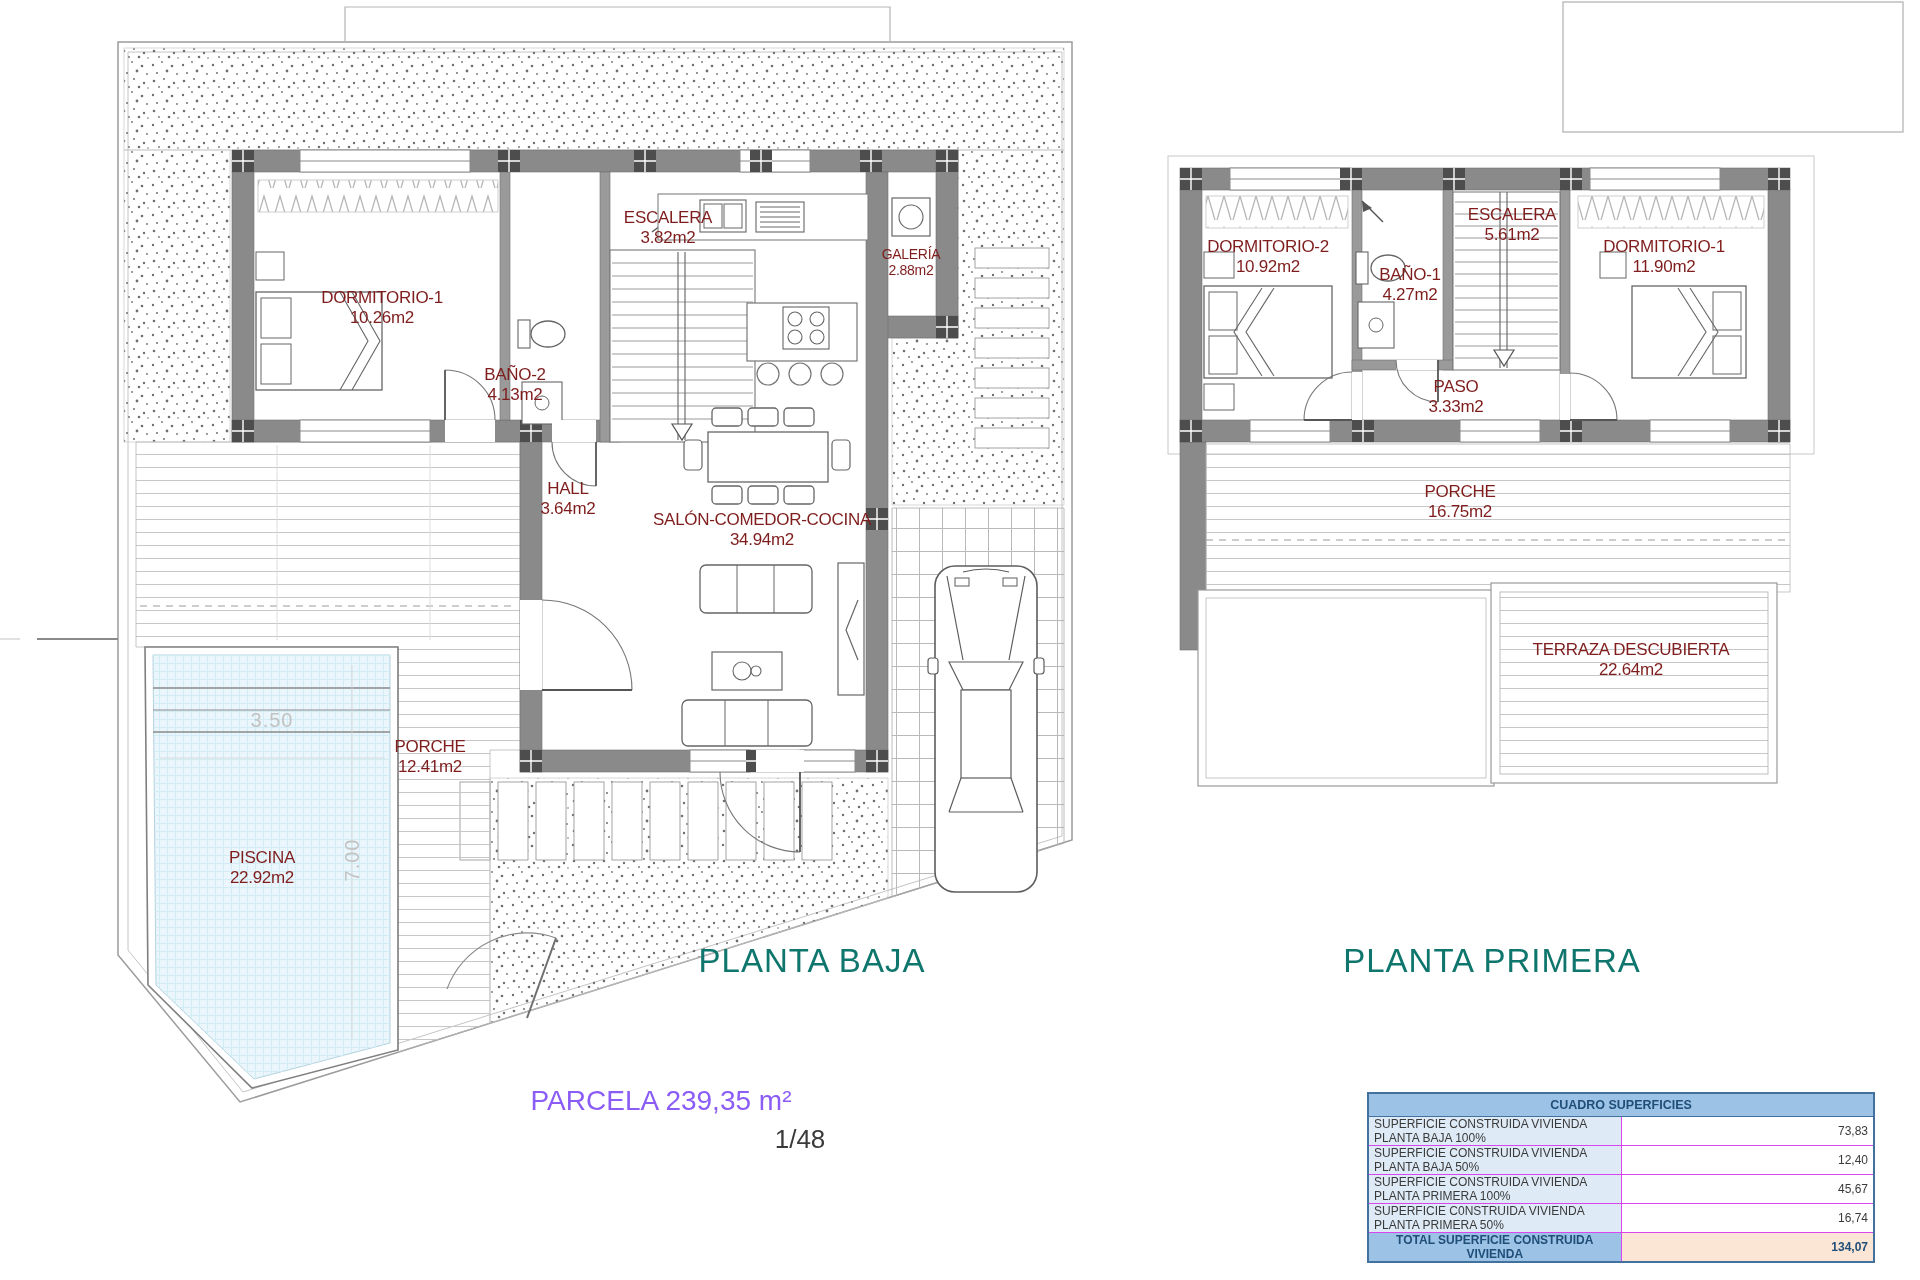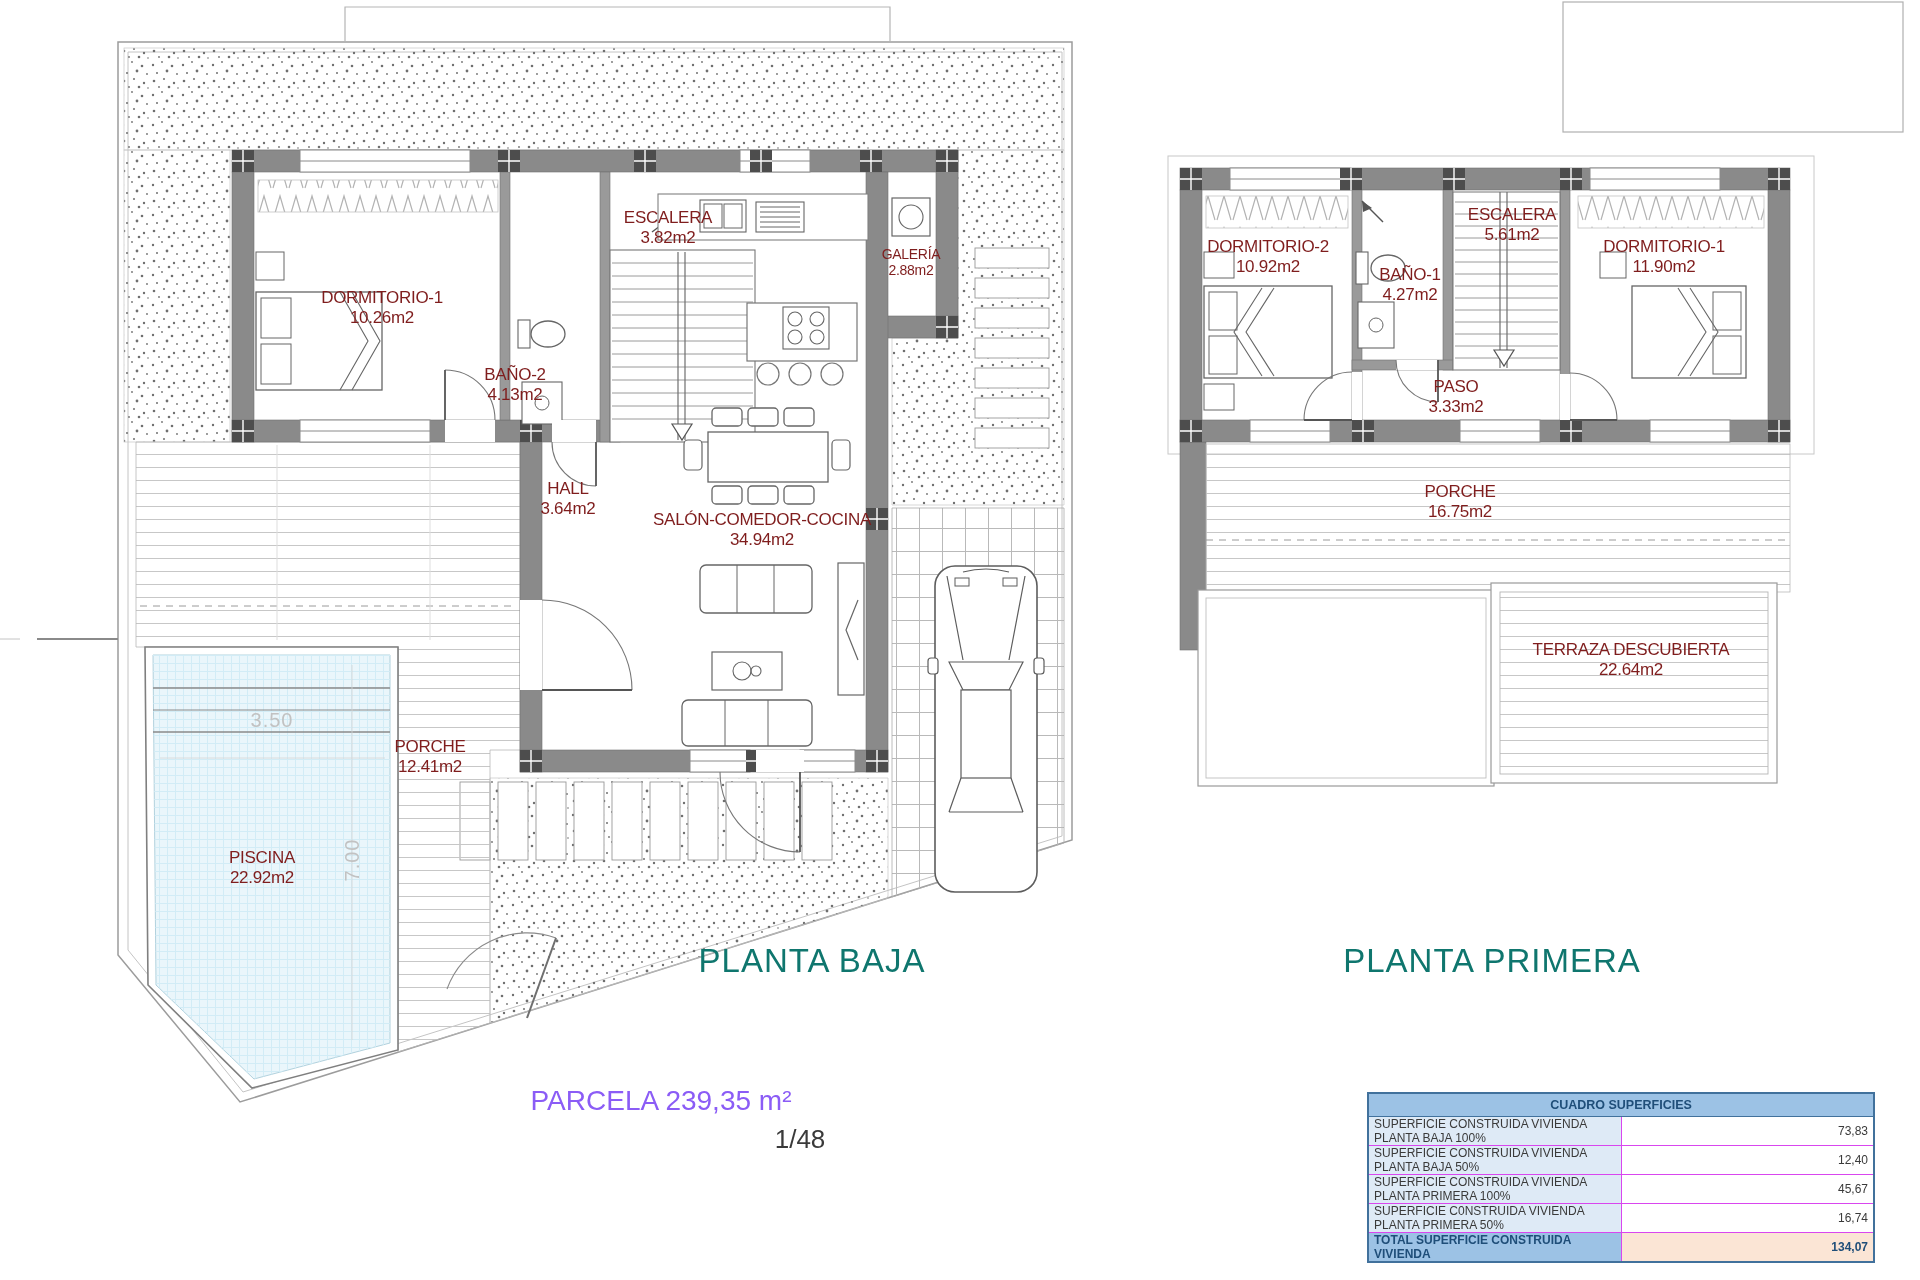--- a/index.html
+++ b/index.html
@@ -21,21 +21,21 @@
   .scale-note{position:absolute;z-index:3;transform:translate(-50%,-50%);color:#3a3a3a;
        font:26px "Liberation Sans",sans-serif;}
   table.sup-table{position:absolute;left:1367px;top:1072px;width:508px;z-index:3;
        border-collapse:collapse;border:2px solid #41719c;
        font:12px "Liberation Sans",sans-serif;table-layout:fixed;margin-top:20px;}
   .sup-table th{background:#9cc2e5;color:#1f4e79;font-weight:bold;border:1px solid #41719c;
        height:20px;font-size:12.5px;letter-spacing:0;}
   .sup-table td{border:1px solid #d946ef;height:19px;padding:0 5px;overflow:hidden;}
   .sup-table td.l{background:#deeaf6;color:#3a3a3a;width:392px;}
   .sup-table td.v{background:#ffffff;color:#3a3a3a;text-align:right;}
-  .sup-table tr.total td.l{background:#9cc2e5;color:#1f4e79;font-weight:bold;text-align:left;}
+  .sup-table tr.total td.l{background:#9cc2e5;color:#1f4e79;font-weight:bold;text-align:center;}
   .sup-table tr.total td.v{background:#fbe5d5;color:#1f4e79;font-weight:bold;}
 </style>
 </head>
 <body>
 
 <div id="canvas">
 
 <svg id="plan-svg" width="1920" height="1280" viewBox="0 0 1920 1280">
   <defs>
     <pattern id="stipple" width="30" height="30" patternUnits="userSpaceOnUse">

